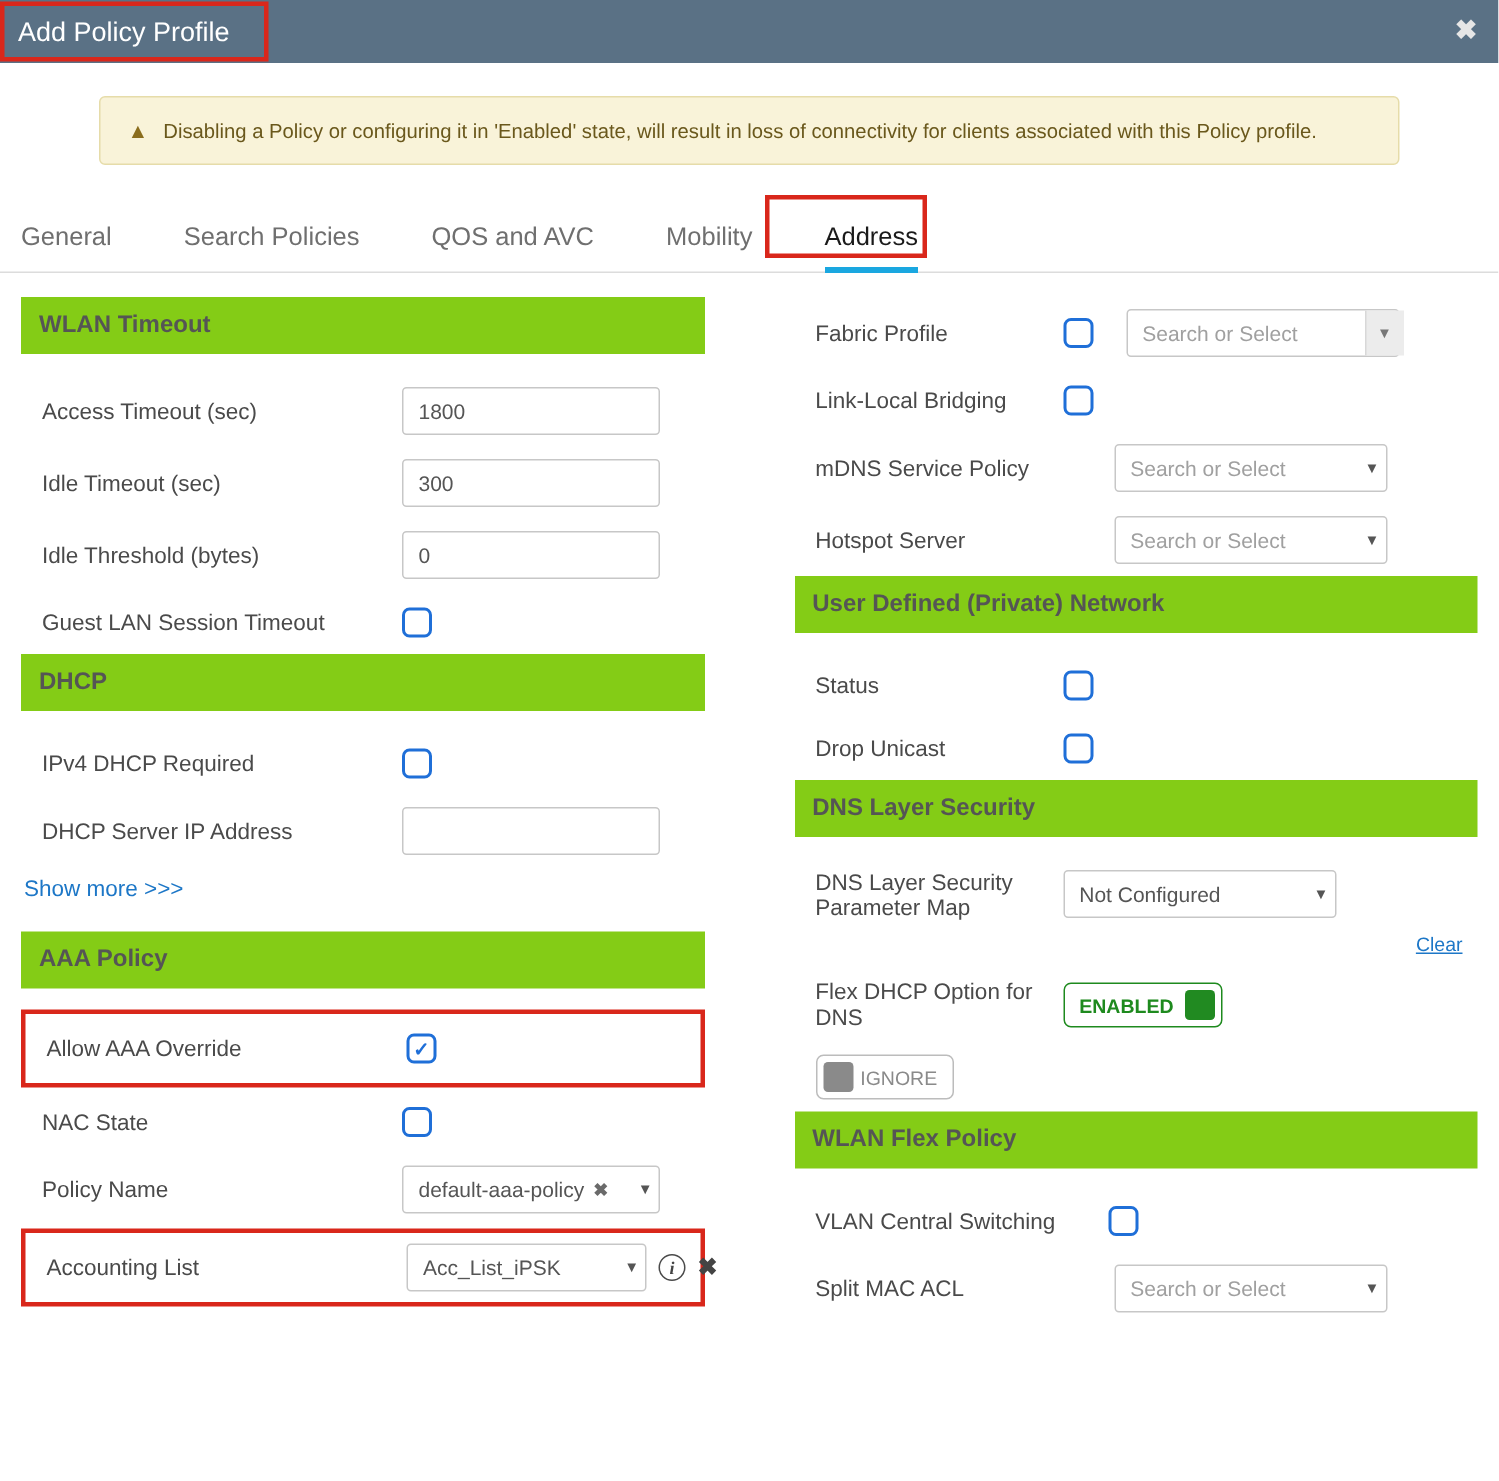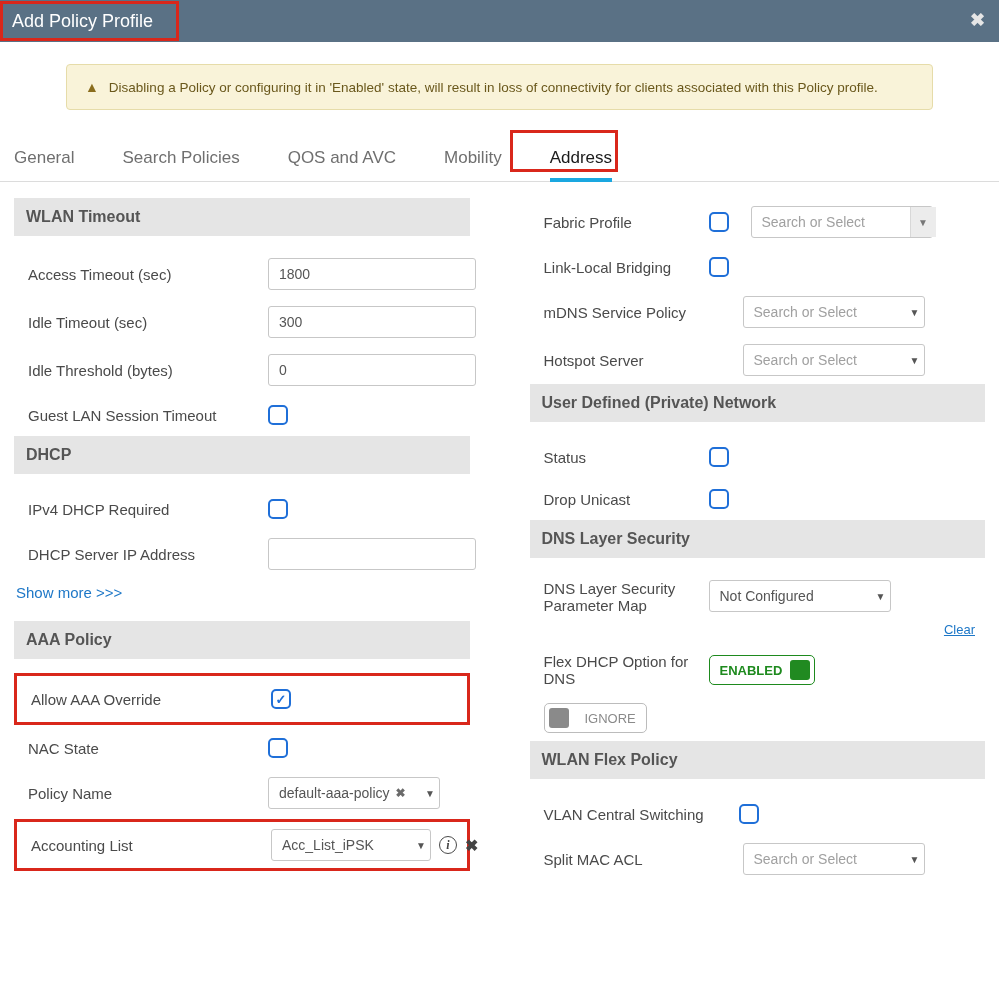--- a/index.html
+++ b/index.html
@@ -14,43 +14,43 @@
 .alert-text { font-size: 13.5px; color: #6a581c; }
 
 .tabs { display: flex; gap: 48px; padding: 8px 14px 0 14px; border-bottom: 1px solid #dcdcdc; position: relative; }
 .tab { font-size: 17px; color: #6f6f6f; padding: 6px 0 10px 0; cursor: pointer; }
 .tab.active { color: #1a1a1a; font-weight: 500; border-bottom: 4px solid #1aa7e0; margin-bottom: -1px; }
 .hl-tab { position: absolute; border: 3px solid #d9271b; pointer-events: none; }
 
 .content { display: flex; padding: 16px 14px 20px 14px; gap: 60px; }
 .col { flex: 1; min-width: 0; }
 
-.section-head { background: #e5e5e5; padding: 10px 12px; font-size: 16px; font-weight: 600; color: #555; margin-bottom: 14px; }
+.section-head { background: #84cc16; padding: 10px 12px; font-size: 16px; font-weight: 600; color: #555; margin-bottom: 14px; }
 .row { display: flex; align-items: center; padding: 8px 10px 8px 14px; min-height: 42px; }
 .row .label { flex: 0 0 240px; font-size: 15px; color: #4a4a4a; }
 .col2 .row .label { flex: 0 0 165px; }
 .row .ctrl { flex: 1; display: flex; align-items: center; gap: 8px; }
 
-input[type=text].tin { width: 208px; height: 32px; border: 1px solid #c7c7c7; border-radius: 3px; padding: 0 10px; font-size: 14px; color: #555; }
+input[type=text].tin { width: 172px; height: 32px; border: 1px solid #c7c7c7; border-radius: 3px; padding: 0 10px; font-size: 14px; color: #555; }
 
 .chk { width: 20px; height: 20px; border: 2.4px solid #1f6fd8; border-radius: 5px; background: #fff; display: inline-flex; align-items: center; justify-content: center; cursor: pointer; }
 .chk.checked::after { content: "✓"; color: #1f6fd8; font-size: 13px; font-weight: bold; line-height: 1; }
 
 .sel { height: 32px; min-width: 182px; border: 1px solid #c7c7c7; border-radius: 3px; background: #fff; display: inline-flex; align-items: center; padding: 0 4px 0 10px; font-size: 14px; color: #555; cursor: pointer; position: relative; }
 .sel.ph { color: #a0a0a0; }
 .sel .caret { margin-left: auto; font-size: 10px; color: #555; }
 .sel .caretbox { margin-left: auto; width: 26px; background: #ececec; align-self: stretch; display: flex; align-items: center; justify-content: center; font-size: 10px; color: #777; margin-right: -8px; border-left: 1px solid #d8d8d8; }
 .sel .xin { margin-left: 6px; font-size: 12px; font-weight: bold; color: #6a6a6a; }
 
 .link-blue { color: #1d77c7; text-decoration: none; cursor: pointer; font-size: 15px; padding: 6px 2px; display: inline-block; }
 .clear-link { color: #1d77c7; text-decoration: underline; font-size: 13px; cursor: pointer; display: block; text-align: right; margin-top: 2px; }
 
 .toggle-enabled { display: inline-flex; align-items: center; border: 1.5px solid #1e8a1e; border-radius: 5px; height: 30px; padding: 0 4px 0 10px; gap: 8px; color: #1e8a1e; font-weight: 600; font-size: 13px; cursor: pointer; }
 .toggle-enabled .sq { width: 20px; height: 20px; background: #218a21; border-radius: 3px; }
-.toggle-ignore { display: inline-flex; align-items: center; border: 1.5px solid #bcbcbc; border-radius: 5px; height: 30px; padding: 0 10px 0 4px; gap: 16px; color: #8a8a8a; font-weight: 500; font-size: 13px; cursor: pointer; }
+.toggle-ignore { display: inline-flex; align-items: center; border: 1.5px solid #bcbcbc; border-radius: 5px; height: 30px; padding: 0 10px 0 4px; gap: 5px; color: #8a8a8a; font-weight: 500; font-size: 13px; cursor: pointer; }
 .toggle-ignore .sq { width: 20px; height: 20px; background: #8a8a8a; border-radius: 3px; }
 
 .info-i { width: 18px; height: 18px; border: 1.5px solid #4a4a4a; border-radius: 50%; display: inline-flex; align-items: center; justify-content: center; font-style: italic; font-family: serif; font-size: 12px; font-weight: bold; cursor: pointer; }
 .xbtn { font-size: 16px; font-weight: bold; cursor: pointer; color: #444; }
 
 .hl-box { border: 3px solid #d9271b; position: relative; }
 .hl-row1 { padding: 2px 0; margin: 2px 0; }
 
 .colwrap { position: relative; }
 </style>

